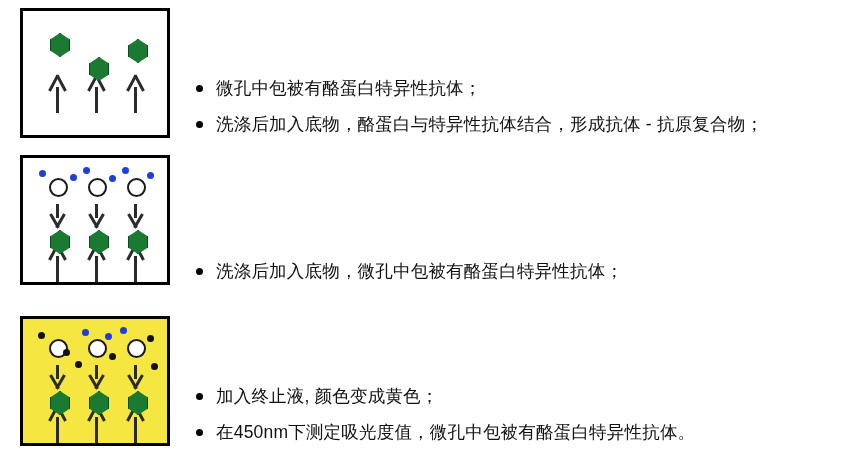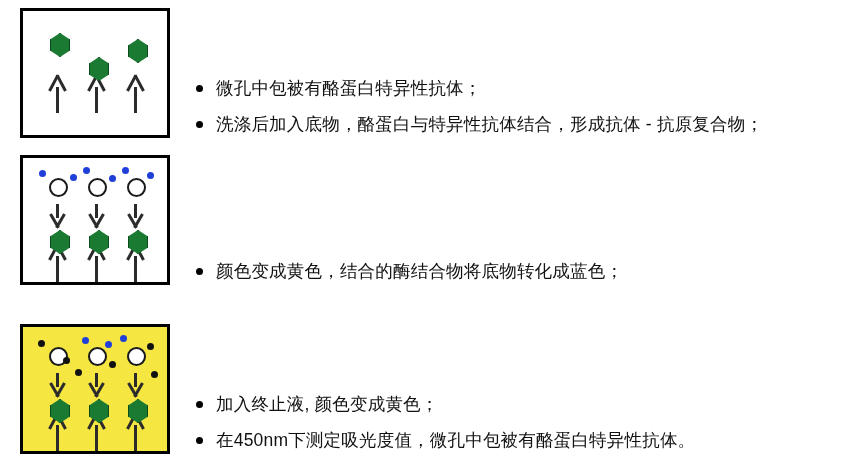--- a/index.html
+++ b/index.html
@@ -21,21 +21,21 @@
   }
   .step-row {
     position: absolute;
     display: flex;
     align-items: flex-end;
     left: 0;
     width: 850px;
   }
   #row-1 { top: 8px; }
   #row-2 { top: 155px; }
-  #row-3 { top: 324px; }
+  #row-3 { top: 316px; }
 
   .panel-wrap {
     width: 190px;
     flex: 0 0 190px;
     display: flex;
     justify-content: center;
   }
   .panel {
     position: relative;
     width: 150px;
@@ -239,21 +239,21 @@
         <div class="dot-blue" style="left:16px; top:12px;"></div>
         <div class="dot-blue" style="left:47px; top:16px;"></div>
         <div class="dot-blue" style="left:60px; top:9px;"></div>
         <div class="dot-blue" style="left:86px; top:17px;"></div>
         <div class="dot-blue" style="left:99px; top:9px;"></div>
         <div class="dot-blue" style="left:124px; top:14px;"></div>
       </div>
     </div>
     <div class="text-wrap">
       <ul class="bullets">
-        <li>颜色变成黄色，结合的酶结合物将底物转化成蓝色；</li>
+        <li>洗涤后加入底物，微孔中包被有酪蛋白特异性抗体；</li>
       </ul>
     </div>
   </div>
 
   <div class="step-row" id="row-3">
     <div class="panel-wrap">
       <div class="panel" id="panel-3">
         <div class="ab" style="left:22px; top:84px;">
           <span class="arm-l"></span>
             <span class="arm-r"></span>

